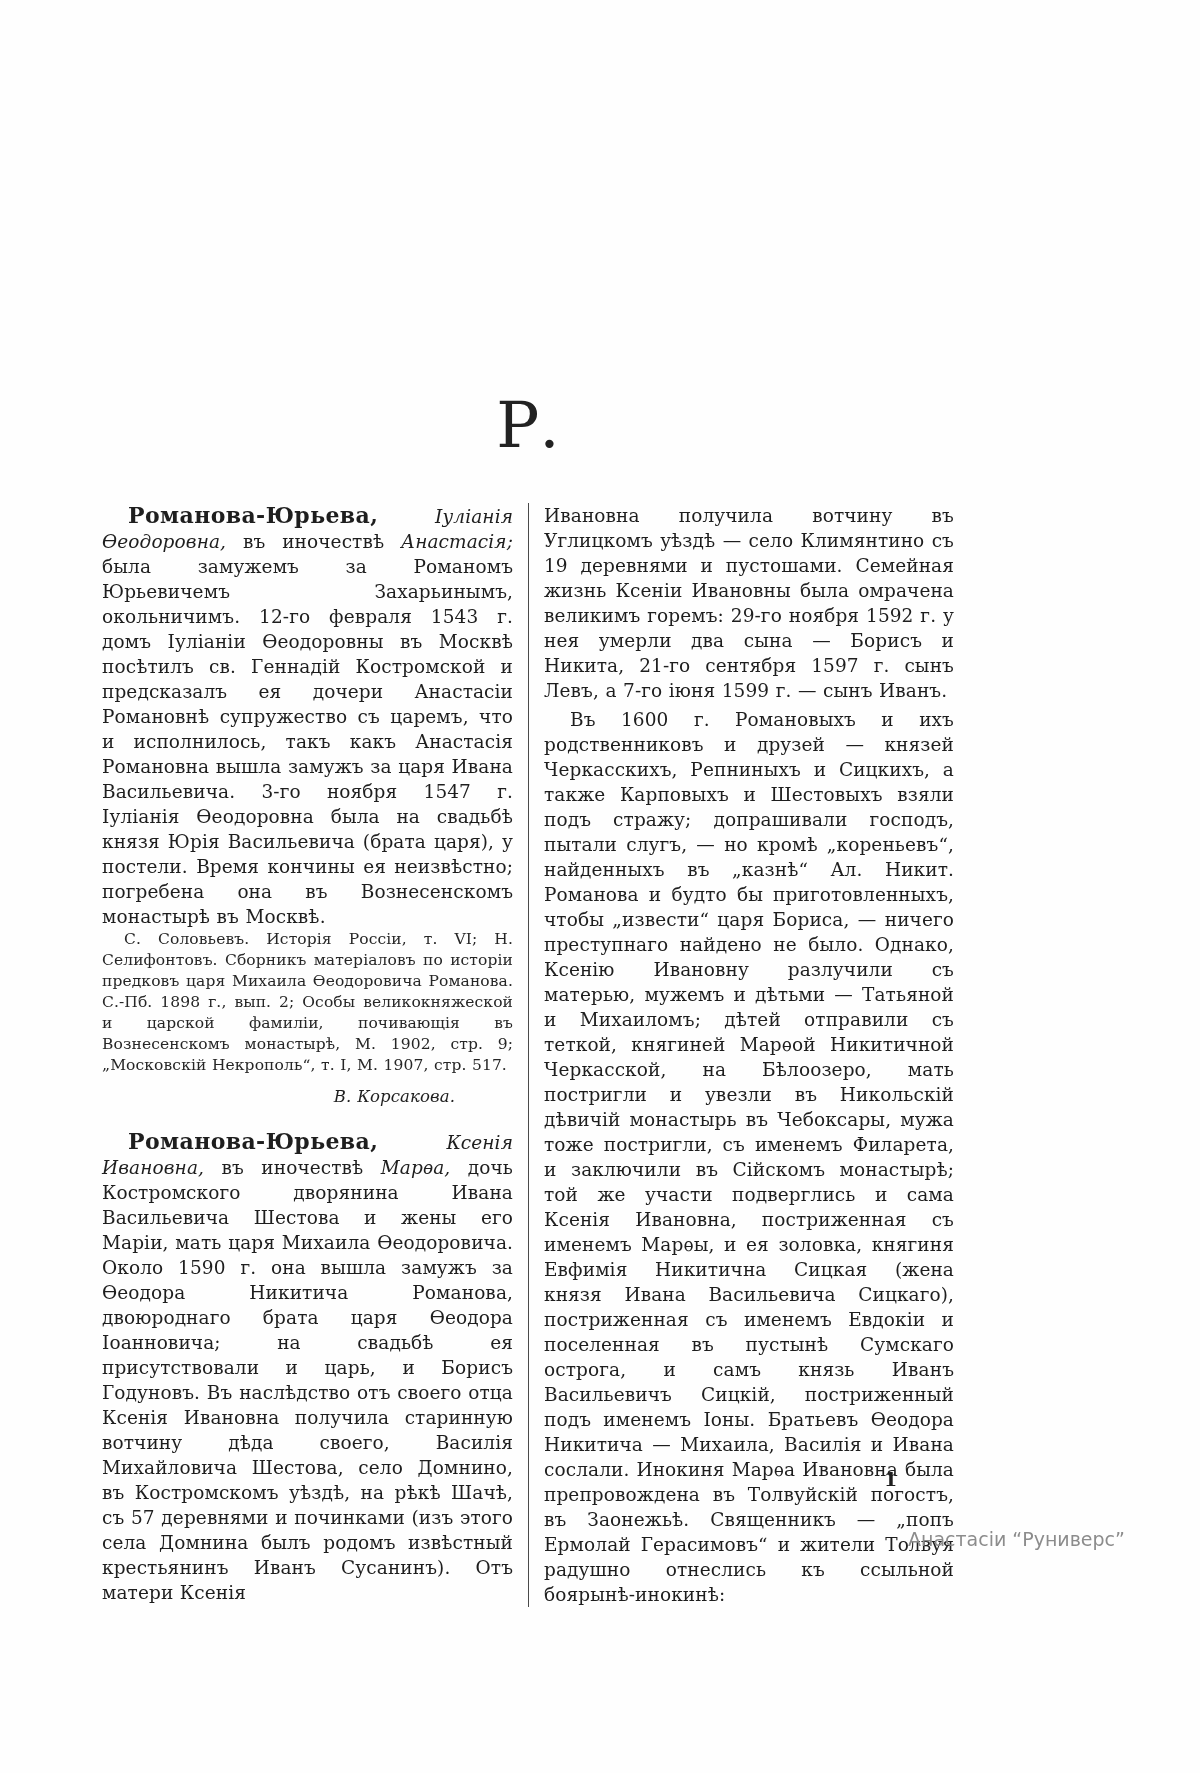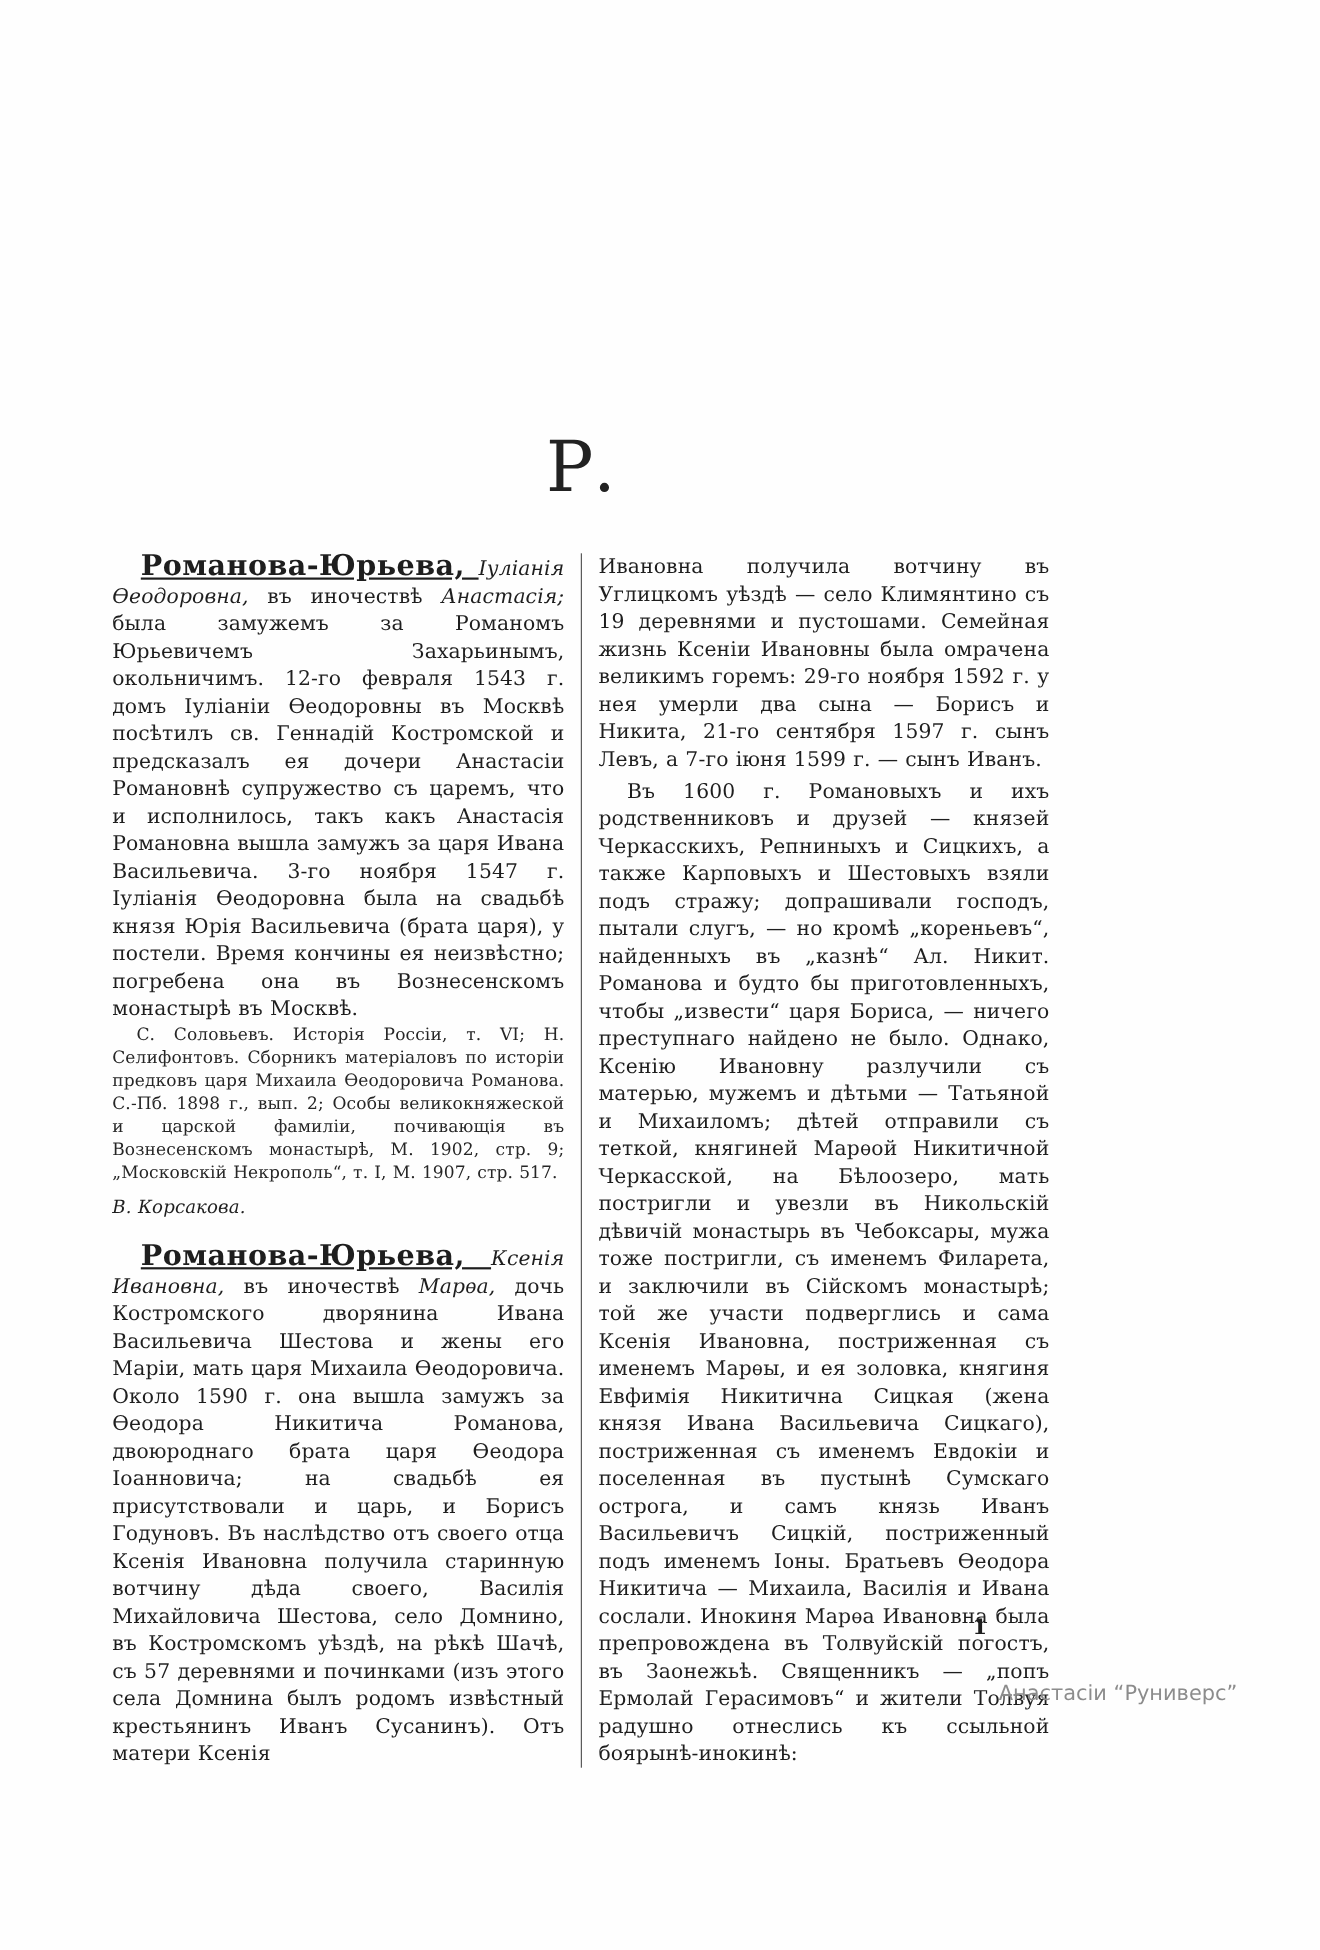--- a/index.html
+++ b/index.html
@@ -27,30 +27,30 @@
     font-size:18.5px;
     line-height:25px;
     letter-spacing:0.1px;
     hyphens:auto;
     -webkit-hyphens:auto;
     word-spacing:0.5px;
   }
   .col-left  { padding-right:15px; }
   .col-right { border-left:1px solid #4a4a4a; padding-left:15px; }
   .para { text-indent:26px; }
-  .head { font-weight:bold; font-size:26px; letter-spacing:0.4px;text-decoration:underline; }
+  .head { font-weight:bold; font-size:22px; letter-spacing:0.4px; }
   .ital { font-style:italic; }
   .biblio {
     font-size:15.5px;
     line-height:21px;
     text-indent:22px;
     color:#262626;
   }
   .signature {
-    text-align:left;
+    text-align:right;
     font-style:italic;
     font-size:16.5px;
     padding-right:58px;
     margin-top:8px;
   }
   .entry2 { margin-top:20px; }
   .cont  { text-indent:0; }
   .para2 { text-indent:26px; margin-top:4px; }
   .page-number {
     position:absolute;

